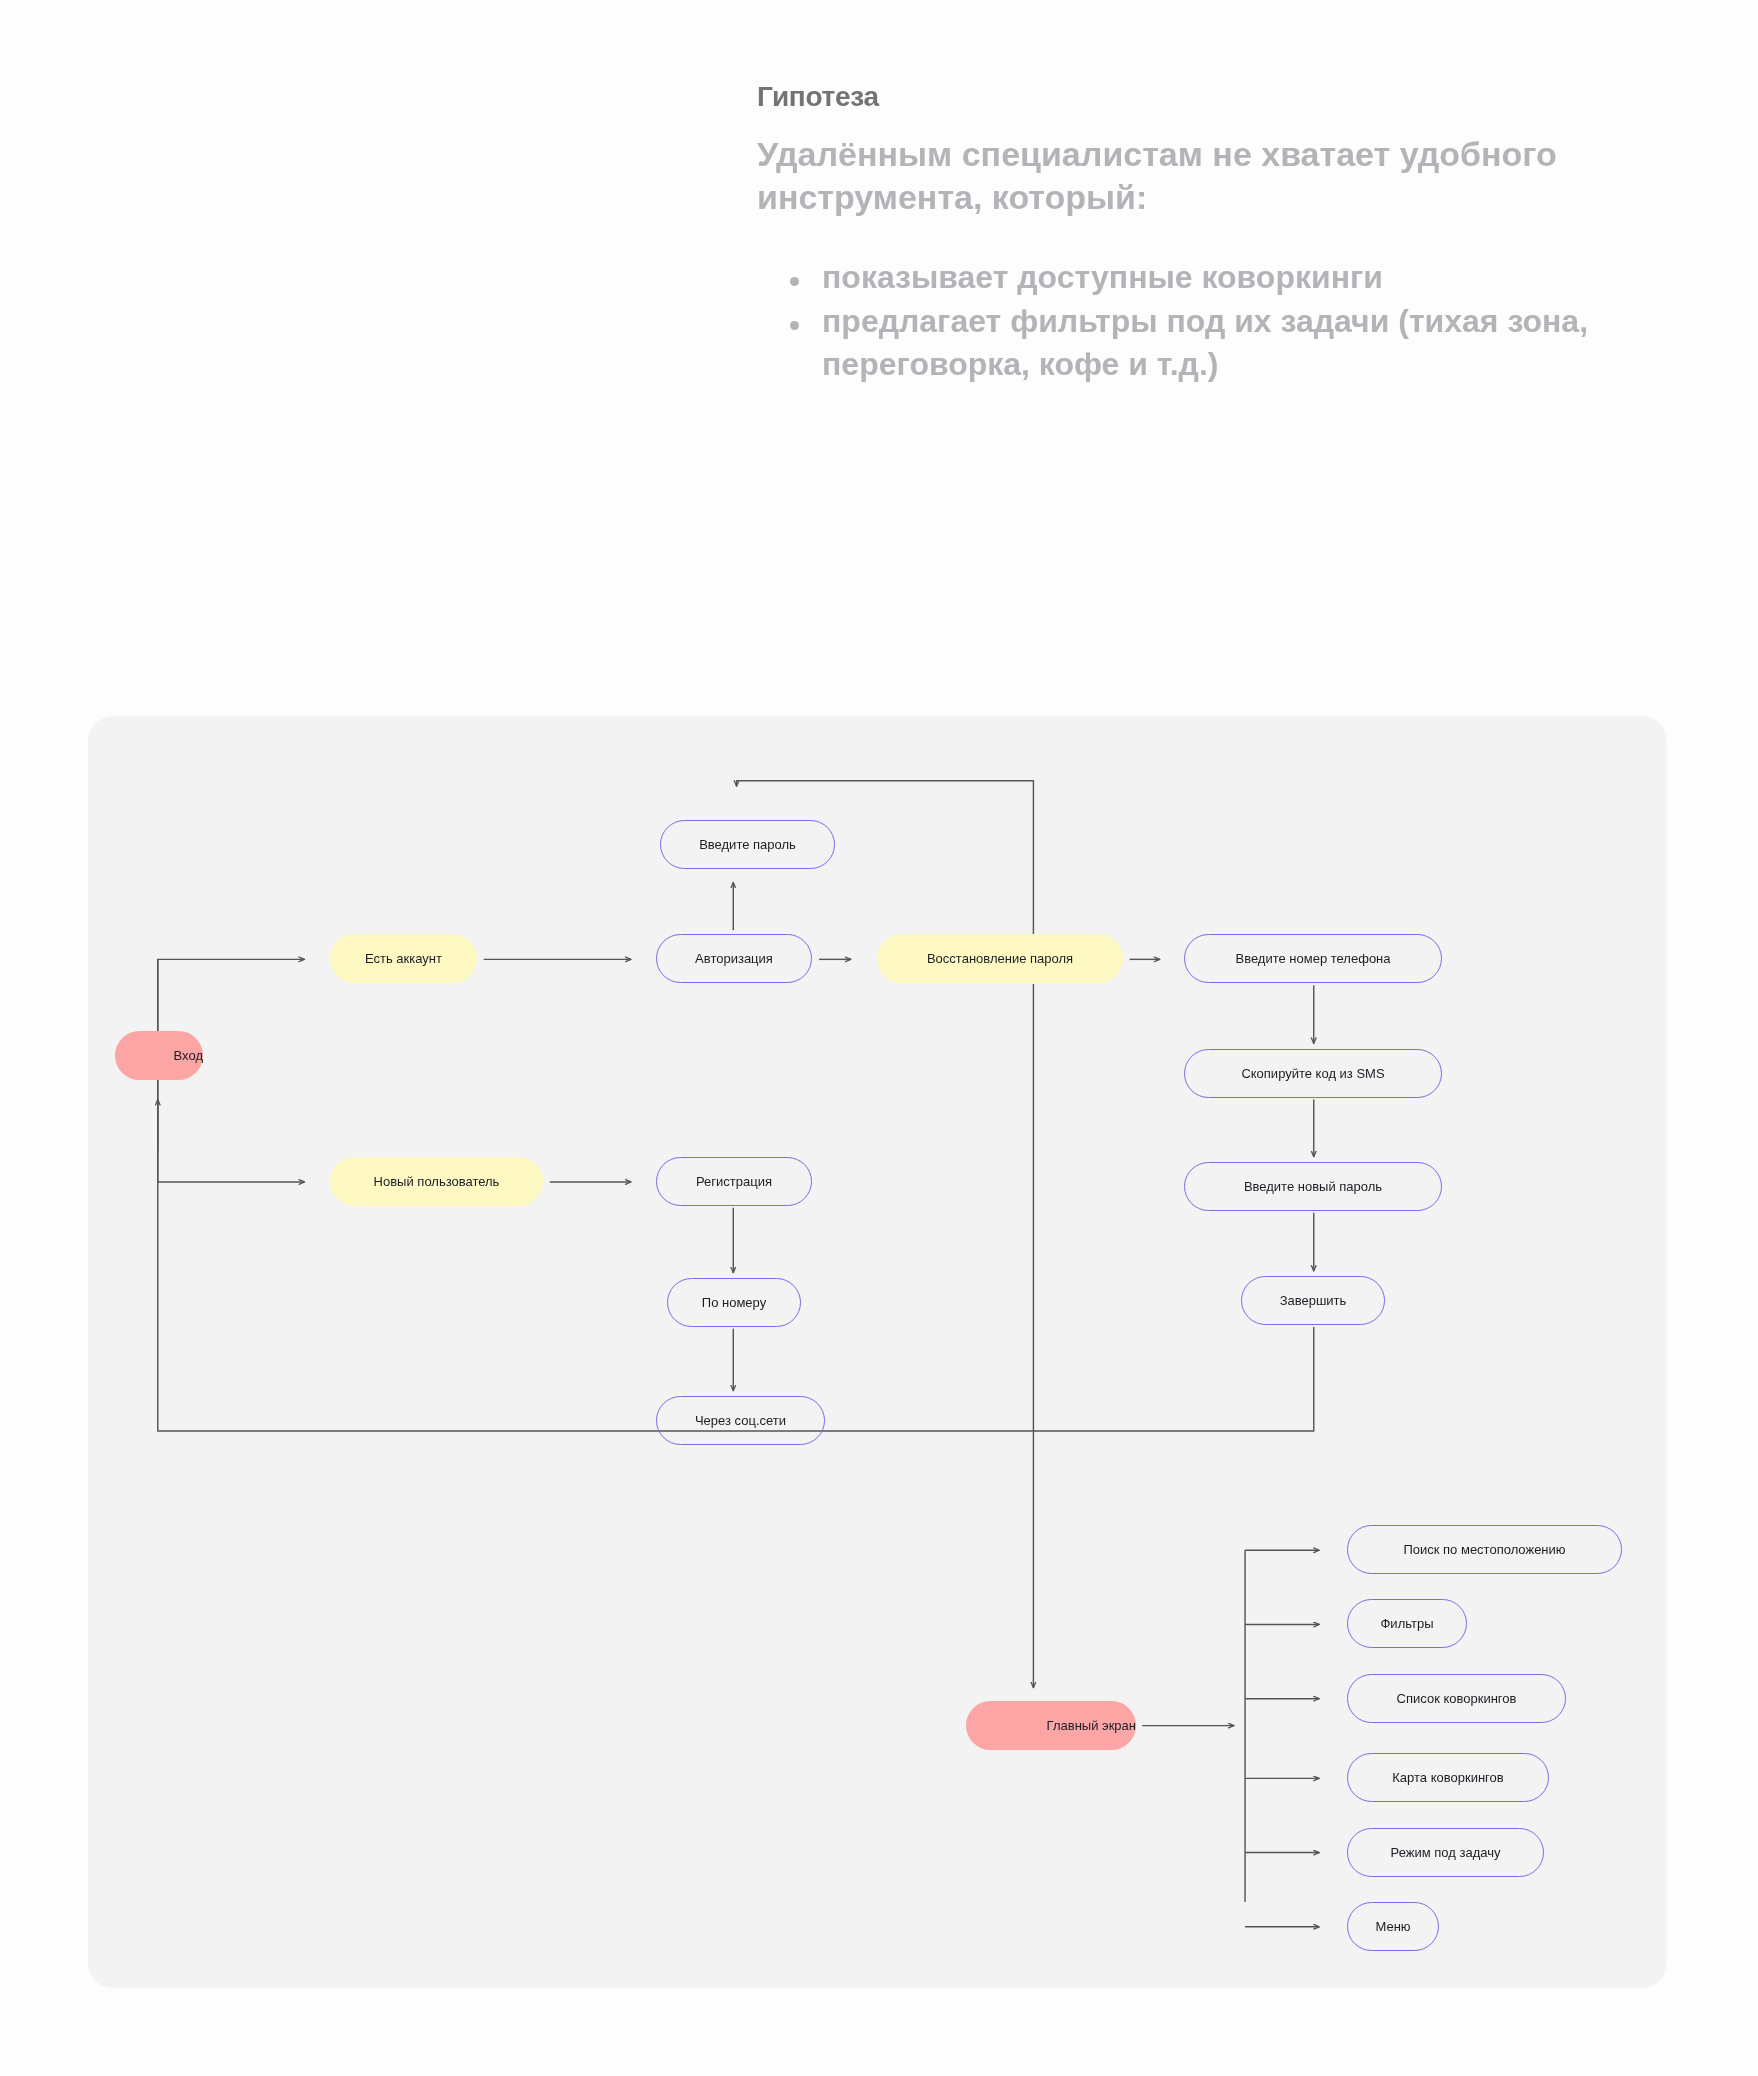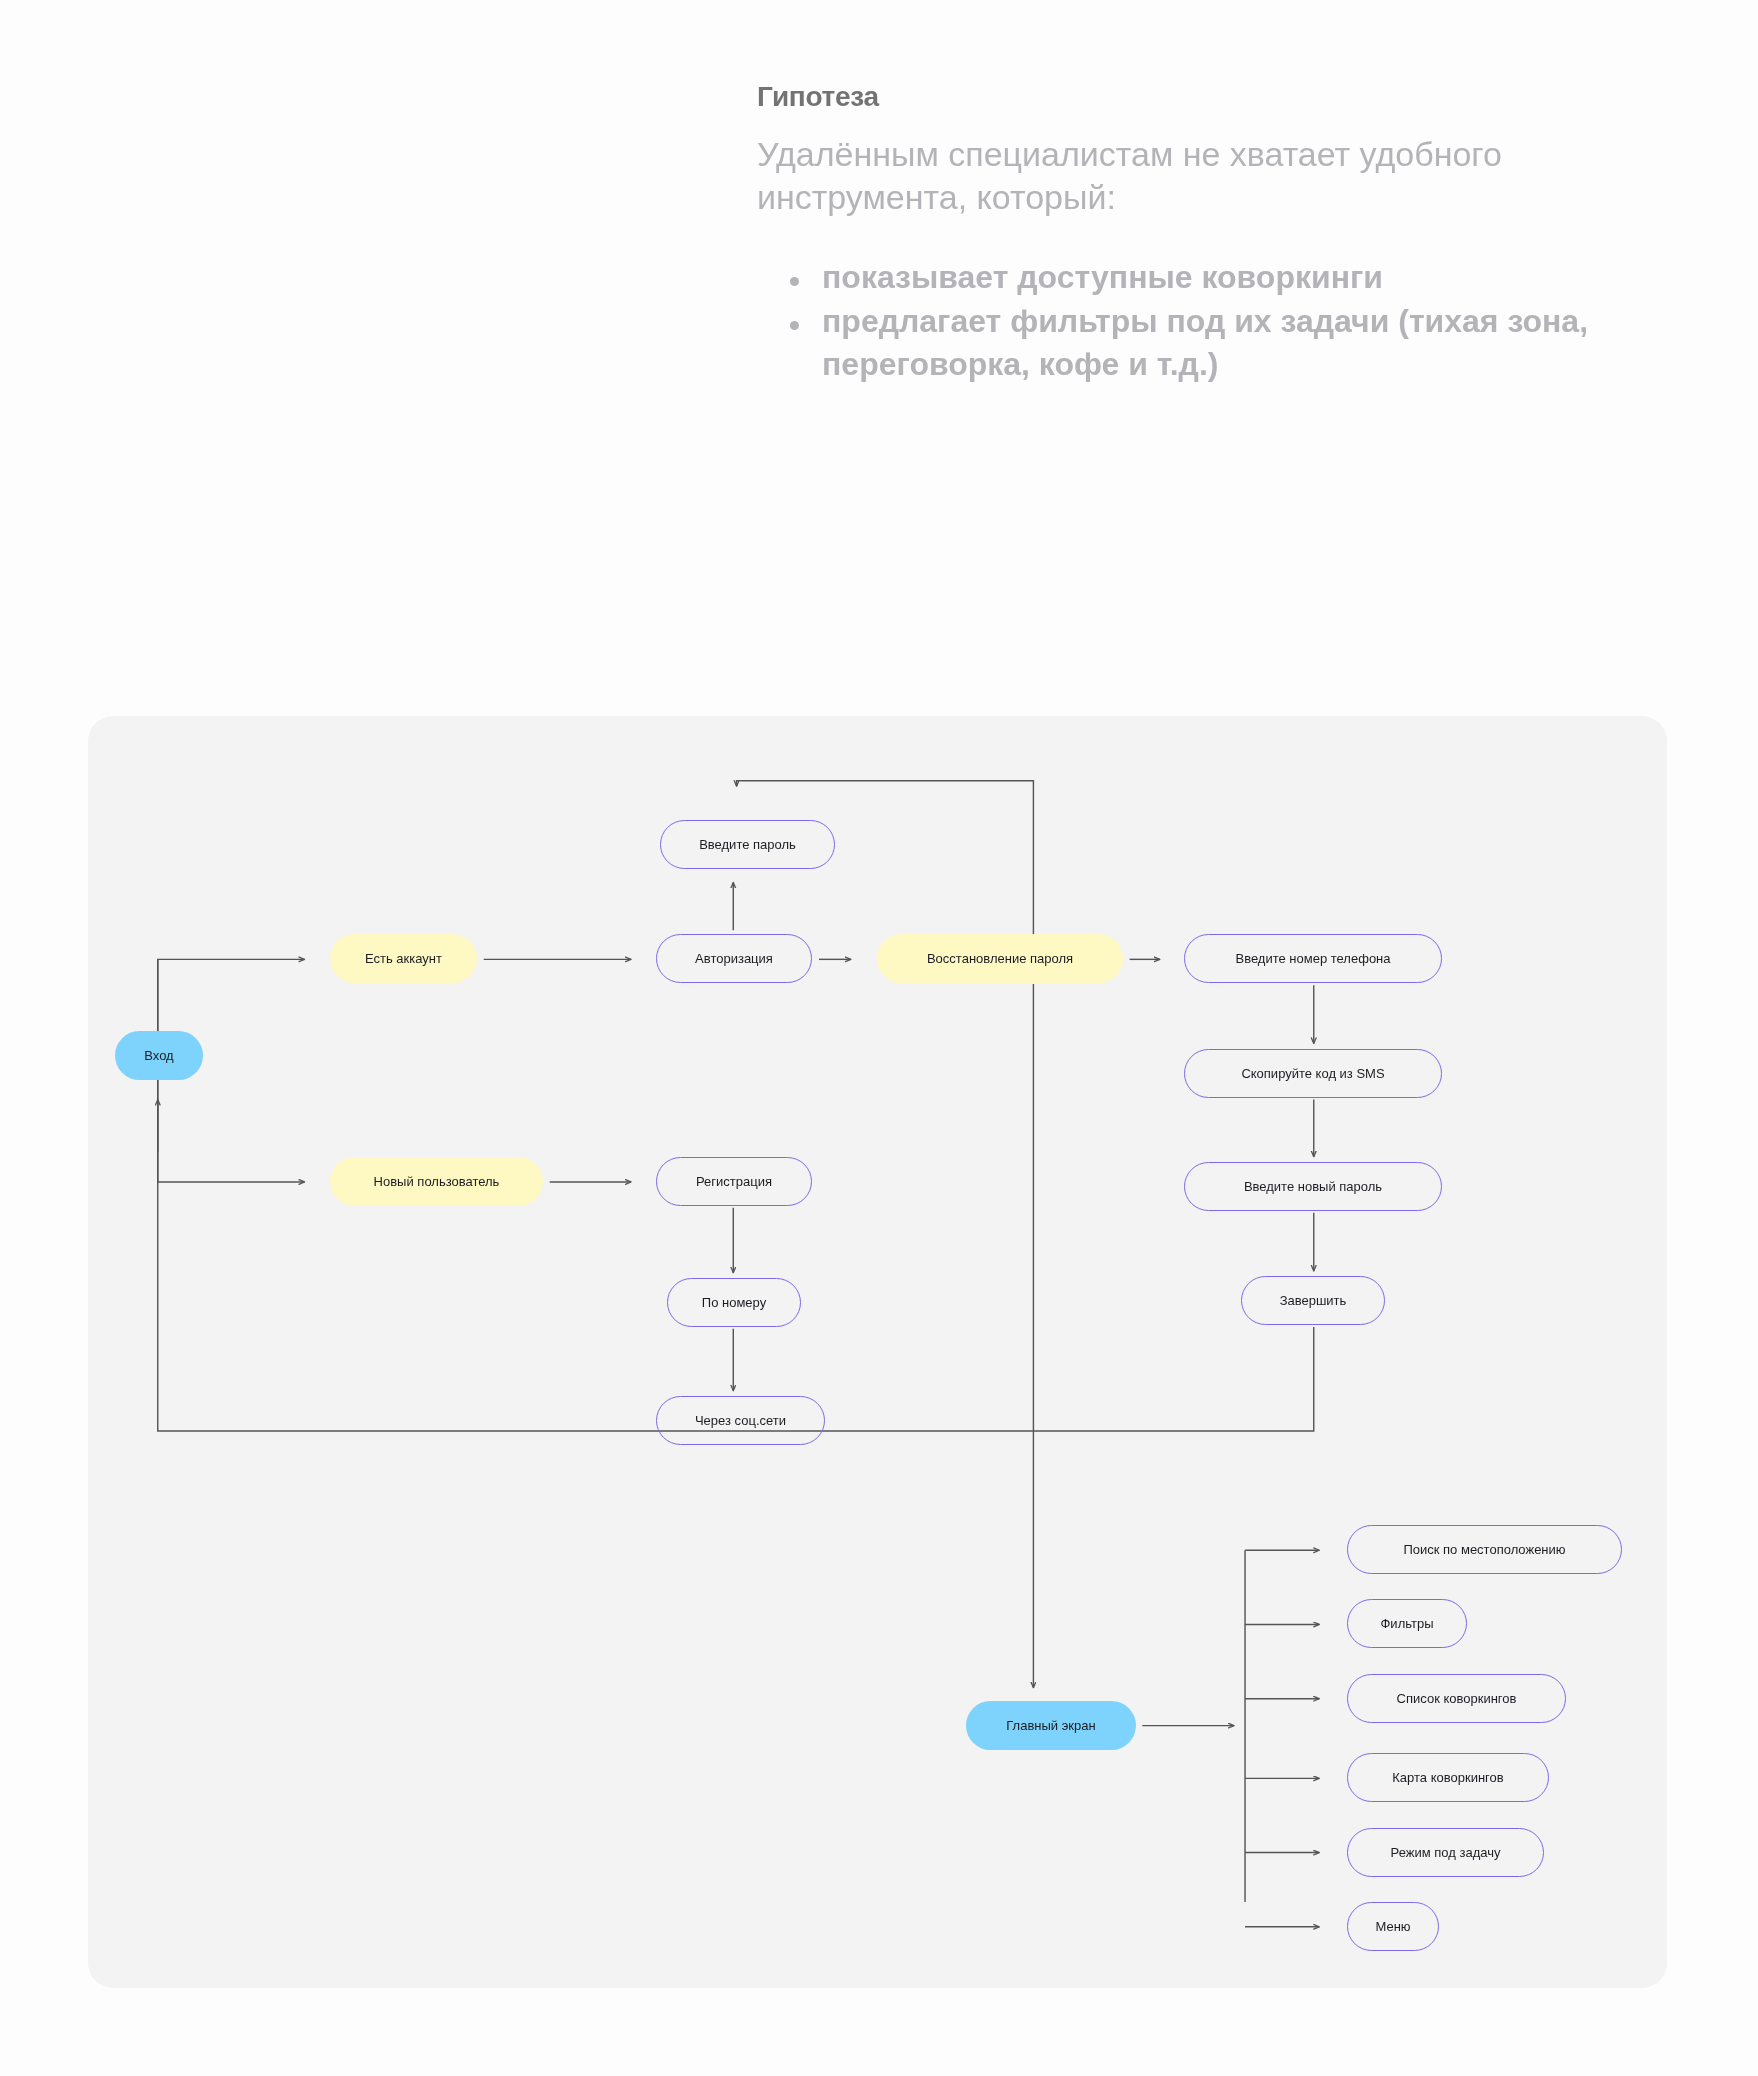--- a/index.html
+++ b/index.html
@@ -12,21 +12,21 @@
   }
   #stage{position:absolute;inset:0;}
 
   
   .hero{position:absolute;left:757px;top:82px;width:945px;}
   .hero-title{
     font-size:28px;font-weight:bold;color:#737373;
     letter-spacing:-0.3px;margin:0 0 20px 0;line-height:1.1;
   }
   .hero-lead{
-    font-size:34px;font-weight:normal;color:#b3b3b8;
+    font-size:34px;font-weight:bold;color:#b3b3b8;
     line-height:1.28;margin:0;max-width:879px;
   }
   .hero-list{
     list-style:none;margin:36px 0 0 0;padding:0;
   }
   .hero-list li{
     position:relative;
     font-size:32px;font-weight:bold;color:#b3b3b8;
     line-height:1.34;padding-left:65px;margin-bottom:1.1px;
   }
@@ -47,21 +47,21 @@
   
   .node{
     position:absolute;height:49px;
     display:flex;align-items:center;justify-content:center;
     border-radius:25px;
     font-size:13px;color:#1d1d24;
     box-sizing:border-box;white-space:nowrap;
   }
   .node.outline{border:1.4px solid #7b6bea;background:transparent;}
   .node.filled{background:#fef9c3;border:none;}
-  .node.accent{background:#7dd3fc;border:none;}
+  .node.accent{background:#fca5a5;border:none;justify-content:flex-end;}
 </style>
 </head>
 <body>
 
 <div id="stage">
 
   <div class="hero">
     <h1 class="hero-title">Гипотеза</h1>
     <p class="hero-lead">Удалённым специалистам не хватает удобного инструмента, который:</p>
     <ul class="hero-list">

